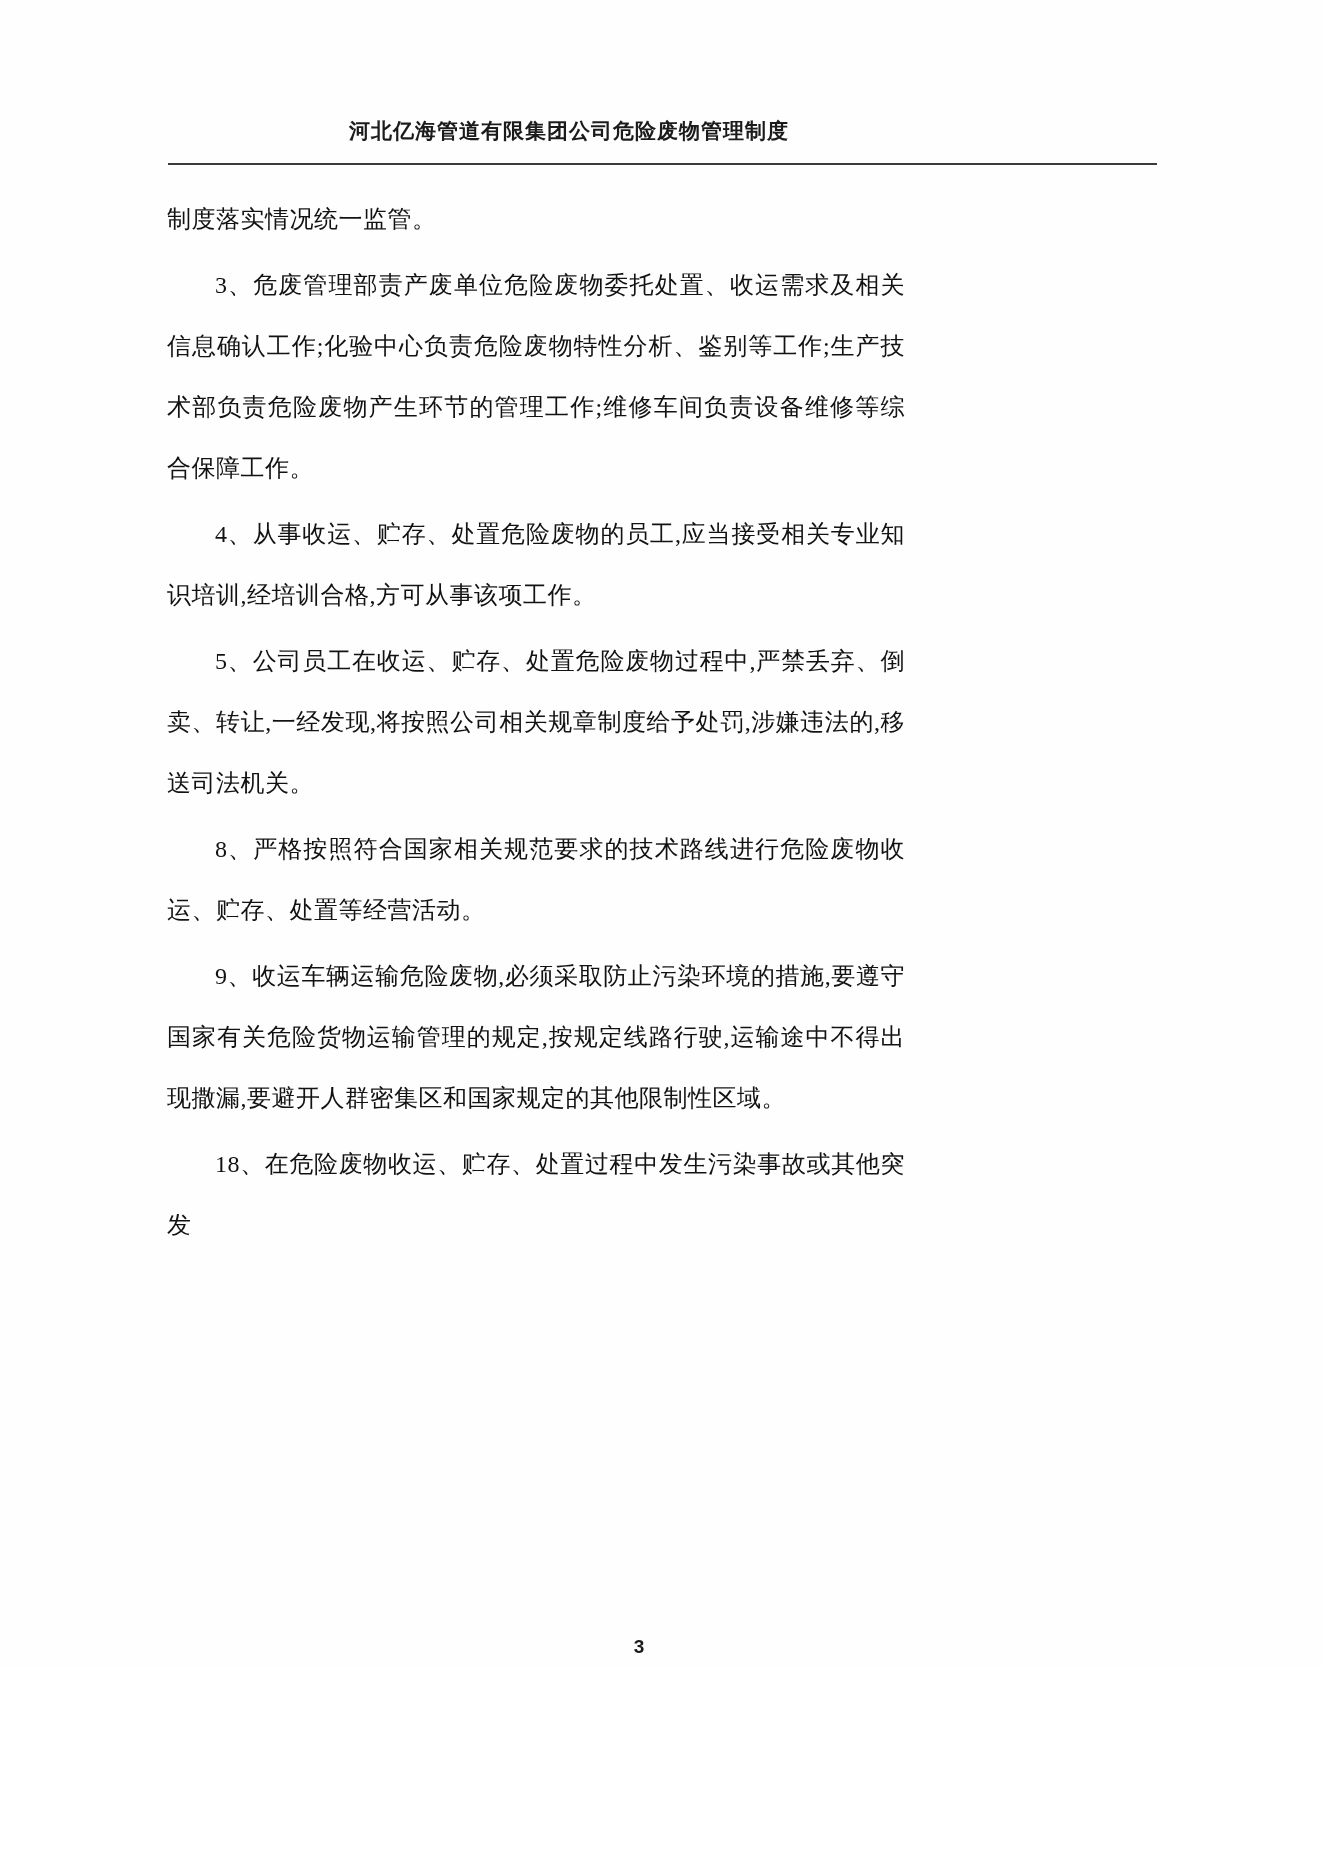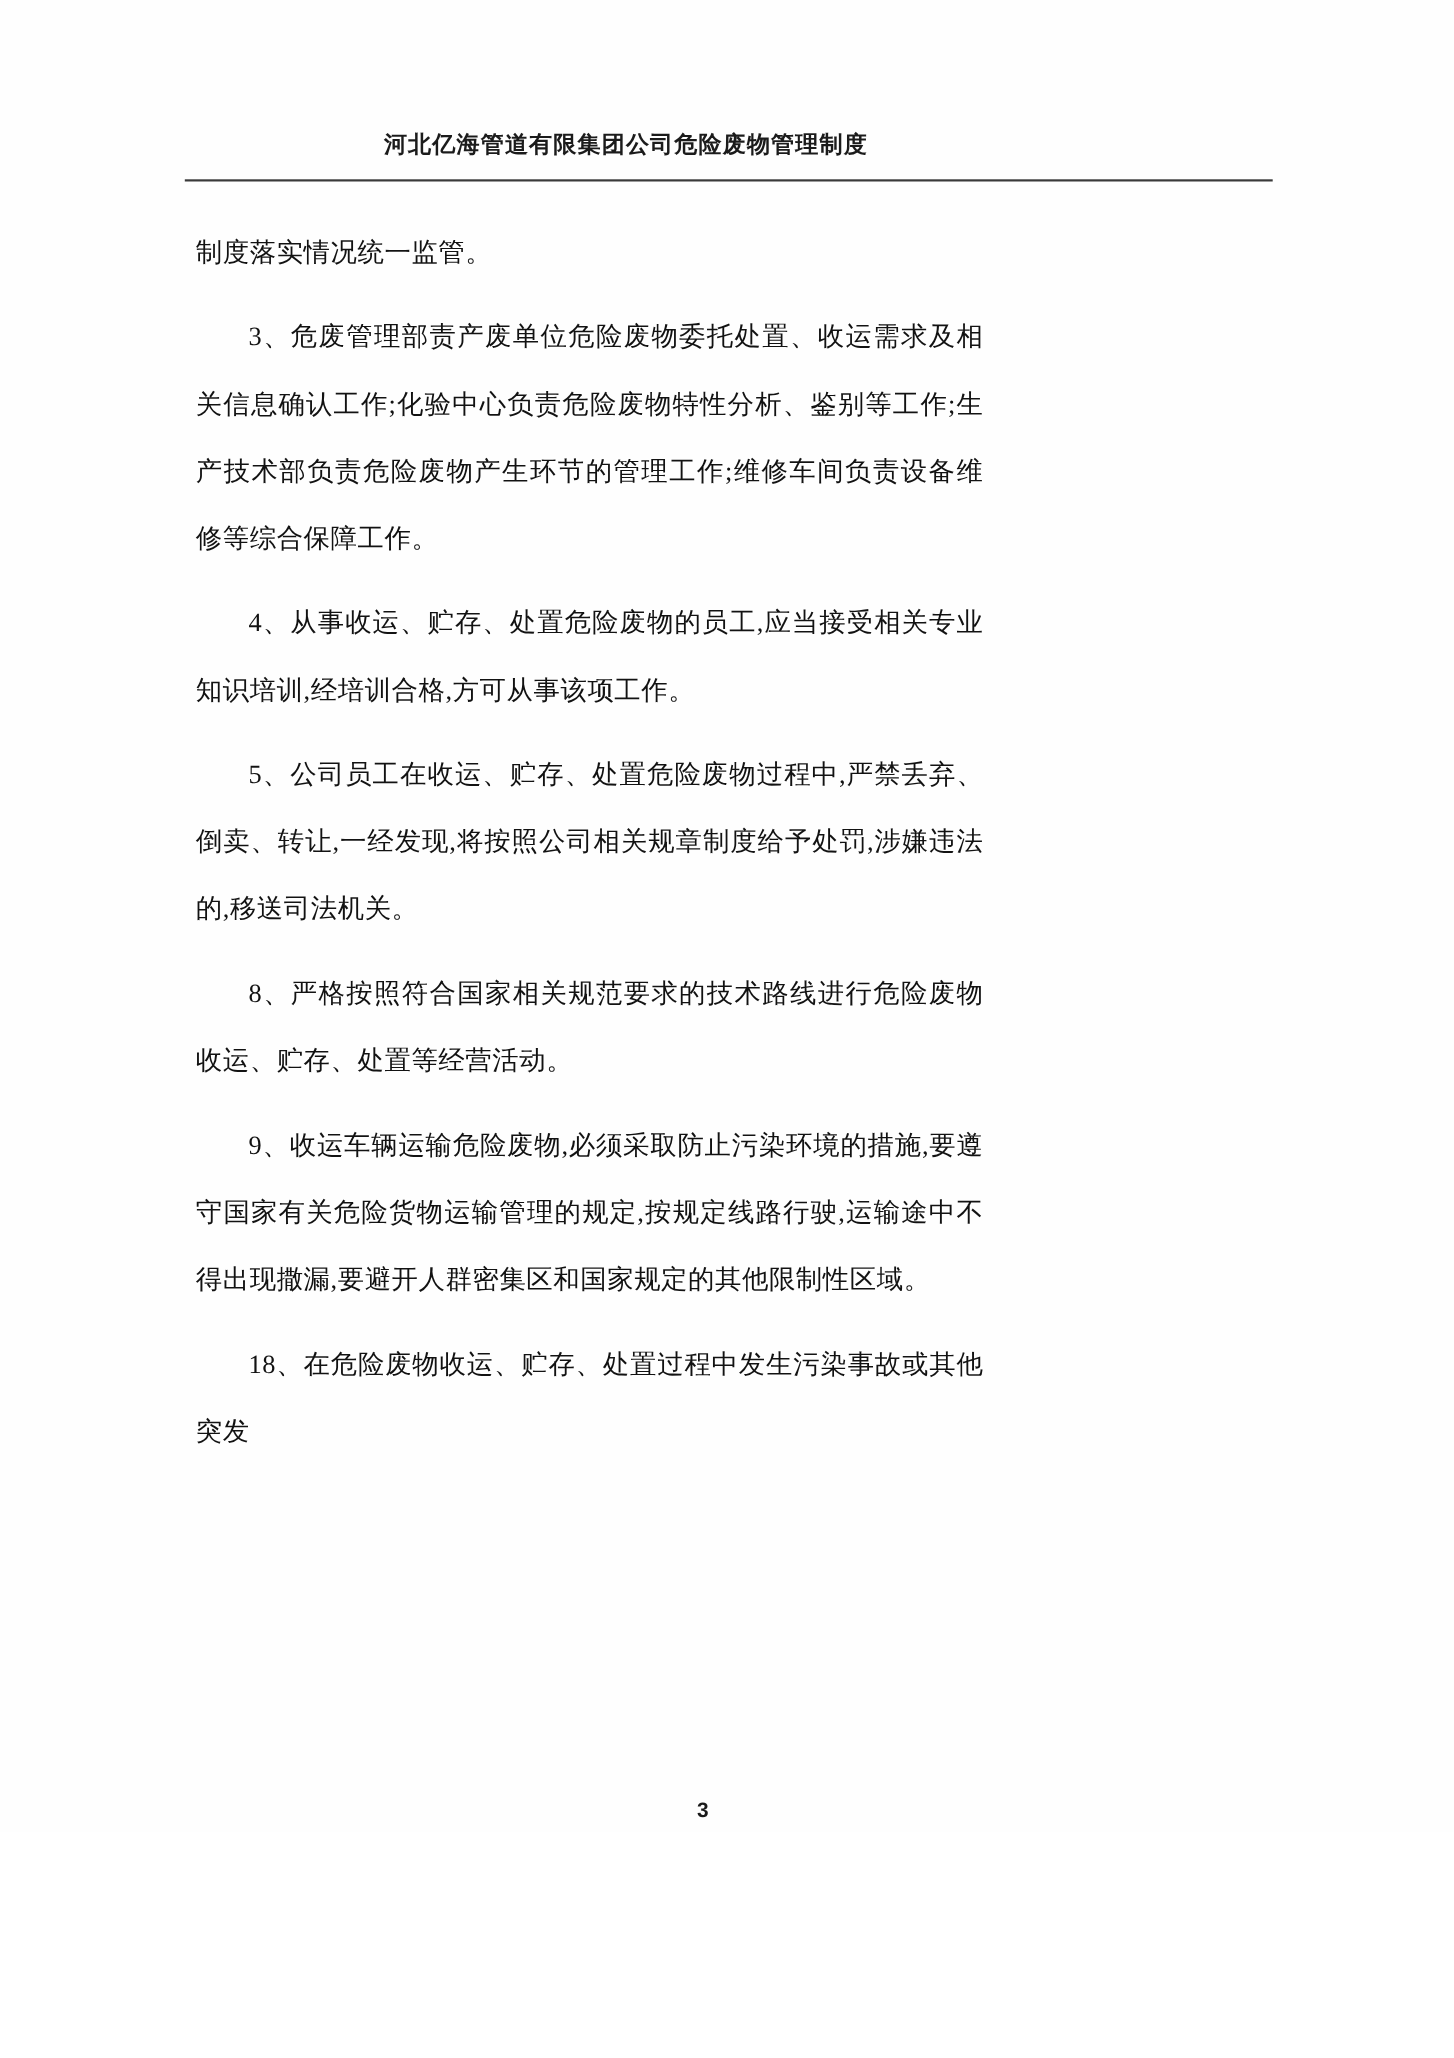--- a/index.html
+++ b/index.html
@@ -43,21 +43,21 @@
     position: absolute;
     top: 184px;
     left: 162px;
     width: 748px;
     font-size: 24px;
     line-height: 61px;
     text-align: justify;
     color: #121212;
   }
   .para {
-    margin: 16px;
+    margin: 5px;
     text-indent: 2em;
     letter-spacing: 0.5px;
   }
   .para.noindent {
     text-indent: 0;
   }
   
   .page-number {
     position: absolute;
     top: 1636px;

